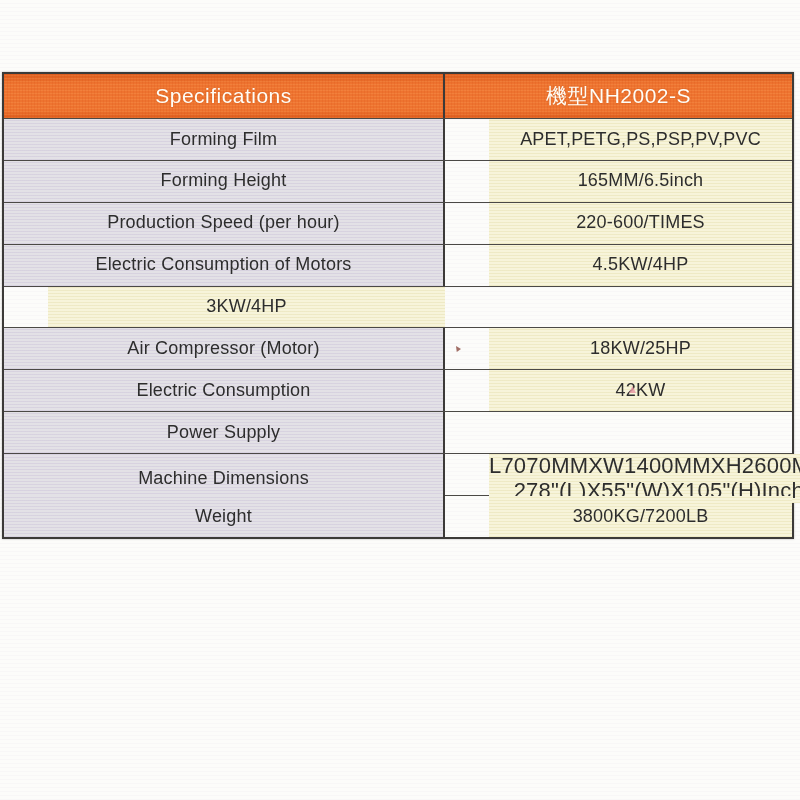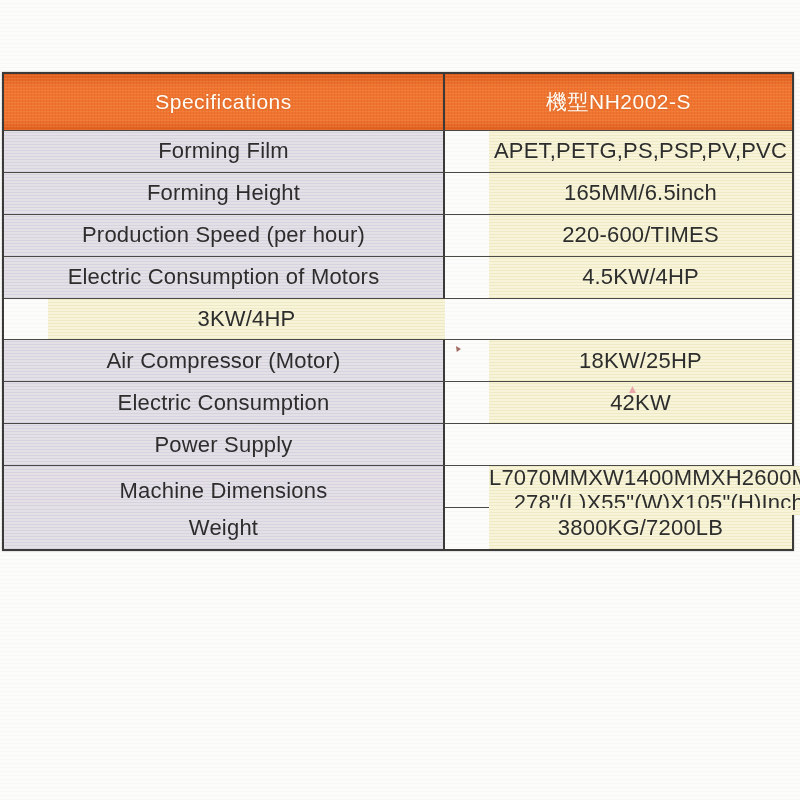--- a/index.html
+++ b/index.html
@@ -24,21 +24,21 @@
     left: 2px;
     top: 72px;
     width: 792px;
     border: 2px solid var(--border-dark, #3c3a38);
     box-sizing: border-box;
     box-shadow: 0 0 2px rgba(0,0,0,.25);
   }
   .hrow {
     display: grid;
     grid-template-columns: 441px 1fr;
-    height: 56px;
+    height: 44px;
     background:
       repeating-linear-gradient(90deg, rgba(216,78,22,.18) 0 1px, rgba(0,0,0,0) 1px 3px),
       repeating-linear-gradient(0deg, rgba(255,170,100,.22) 0 1px, rgba(0,0,0,0) 1px 3px),
       linear-gradient(180deg, var(--header-orange-dark, #dd5c1d) 0%, var(--header-orange, #ee7430) 22%, var(--header-orange, #ee7430) 82%, var(--header-orange-dark, #dd5c1d) 100%);
   }
   .hcell {
     display: flex;
     align-items: center;
     justify-content: center;
     color: var(--header-text, #fffdf6);
@@ -53,21 +53,21 @@
     grid-template-columns: 441px 1fr;
     height: 41.9px;
     border-top: 1.4px solid var(--row-line, #4b4946);
   }
   .cell {
     display: flex;
     align-items: center;
     justify-content: center;
     text-align: center;
     color: var(--cell-text, #2d2d2d);
-    font-size: 22px;
+    font-size: 18px;
     letter-spacing: .2px;
     white-space: pre-line;
     line-height: 1.1;
   }
   .cell.left {
     border-right: 2px solid var(--border-dark, #3c3a38);
     background:
       repeating-linear-gradient(0deg, rgba(197,187,213,.38) 0 1px, rgba(255,255,255,0) 1px 3px),
       var(--left-cell-bg, #e3e1e6);
   }

